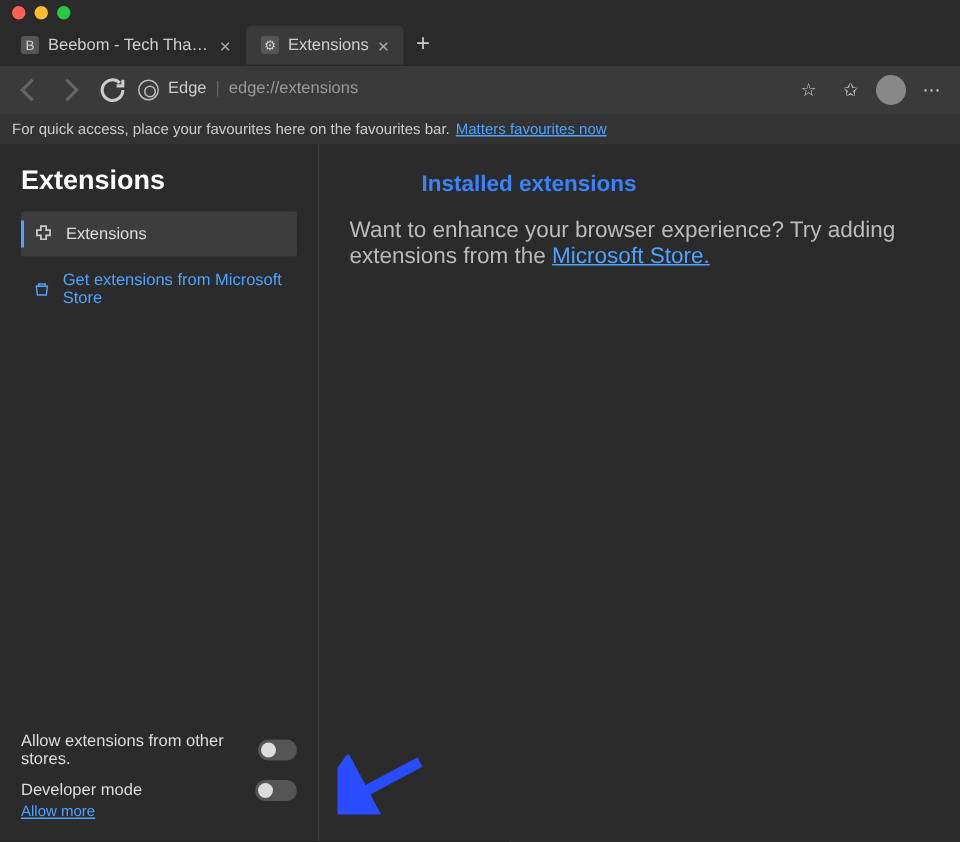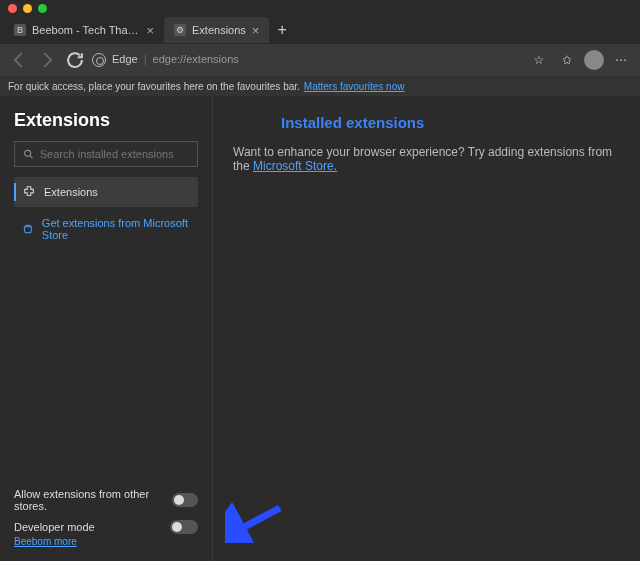--- a/index.html
+++ b/index.html
@@ -50,21 +50,21 @@
   .store-link{ margin-top:10px; font-size:11px; display:flex; gap:8px; align-items:center; padding:0 8px;}
   .store-link a{color:#4da3ff; cursor:pointer;}
   .sidebar .grow{flex:1;}
   .toggle-row{ display:flex; align-items:center; justify-content:space-between; font-size:11px; color:#ddd; margin-top:8px;}
   .toggle{ width:28px; height:14px; border-radius:7px; background:#555; position:relative; cursor:pointer;}
   .toggle::after{content:"";position:absolute;width:10px;height:10px;border-radius:50%;background:#ddd;top:2px;left:2px;}
   .learn{ font-size:10px; color:#4da3ff; text-decoration:underline; cursor:pointer; margin-top:2px;}
 
   .main{ flex:1; padding:18px 20px; color:#ddd; position:relative;}
   .main h2{ font-size:15px; font-weight:600; margin-bottom:14px; color:#3b82f6;margin-left:48px;}
-  .main p{ font-size:12px; color:#bbb;}
+  .main p{ font-size:15px; color:#bbb;}
   .main p a{ color:#4da3ff; text-decoration:underline; cursor:pointer;}
 
   .arrow-annotation{ position:absolute; left:225px; bottom:18px; pointer-events:none;}
 </style>
 </head>
 <body>
 
 <div class="window-controls">
   <div class="dot red"></div>
   <div class="dot yellow"></div>
@@ -115,27 +115,20 @@
 </div>
 
 <div class="fav-bar">
   <span>For quick access, place your favourites here on the favourites bar.</span>
   <a>Matters favourites now</a>
 </div>
 
 <div class="content">
   <div class="sidebar">
     <h1>Extensions</h1>
-    <div class="search-box">
-      <svg width="12" height="12" viewBox="0 0 16 16" fill="none" stroke="#999" stroke-width="1.5">
-          <circle cx="7" cy="7" r="4.5"></circle>
-          <path d="m11 11 3 3"></path>
-        </svg>
-      <input placeholder="Search installed extensions" style="">
-    </div>
     <div class="nav-item active">
       <svg viewBox="0 0 16 16" fill="none" stroke="#ccc" stroke-width="1.3">
           <path d="M6 2h4v3h3v4h-3v3H6v-3H3V5h3z"></path>
         </svg>
       <span>Extensions</span>
     </div>
     <div class="store-link">
       <svg width="14" height="14" viewBox="0 0 16 16" fill="none" stroke="#4da3ff" stroke-width="1.3">
           <path d="M3 5h10l-1 8H4zM5 5V3h6v2"></path>
         </svg>
@@ -143,21 +136,21 @@
     </div>
     <div class="grow"></div>
     <div class="toggle-row">
       <span>Allow extensions from other stores.</span>
       <div class="toggle"></div>
     </div>
     <div class="toggle-row">
       <span>Developer mode</span>
       <div class="toggle"></div>
     </div>
-    <a class="learn">Beebom more</a>
+    <a class="learn">Allow more</a>
   </div>
 
   <div class="main">
     <h2>Installed extensions</h2>
     <p>
       <span>Want to enhance your browser experience? Try adding extensions from the </span><a>Microsoft Store.</a>
     </p>
   </div>
 
   <svg class="arrow-annotation" width="60" height="40">

